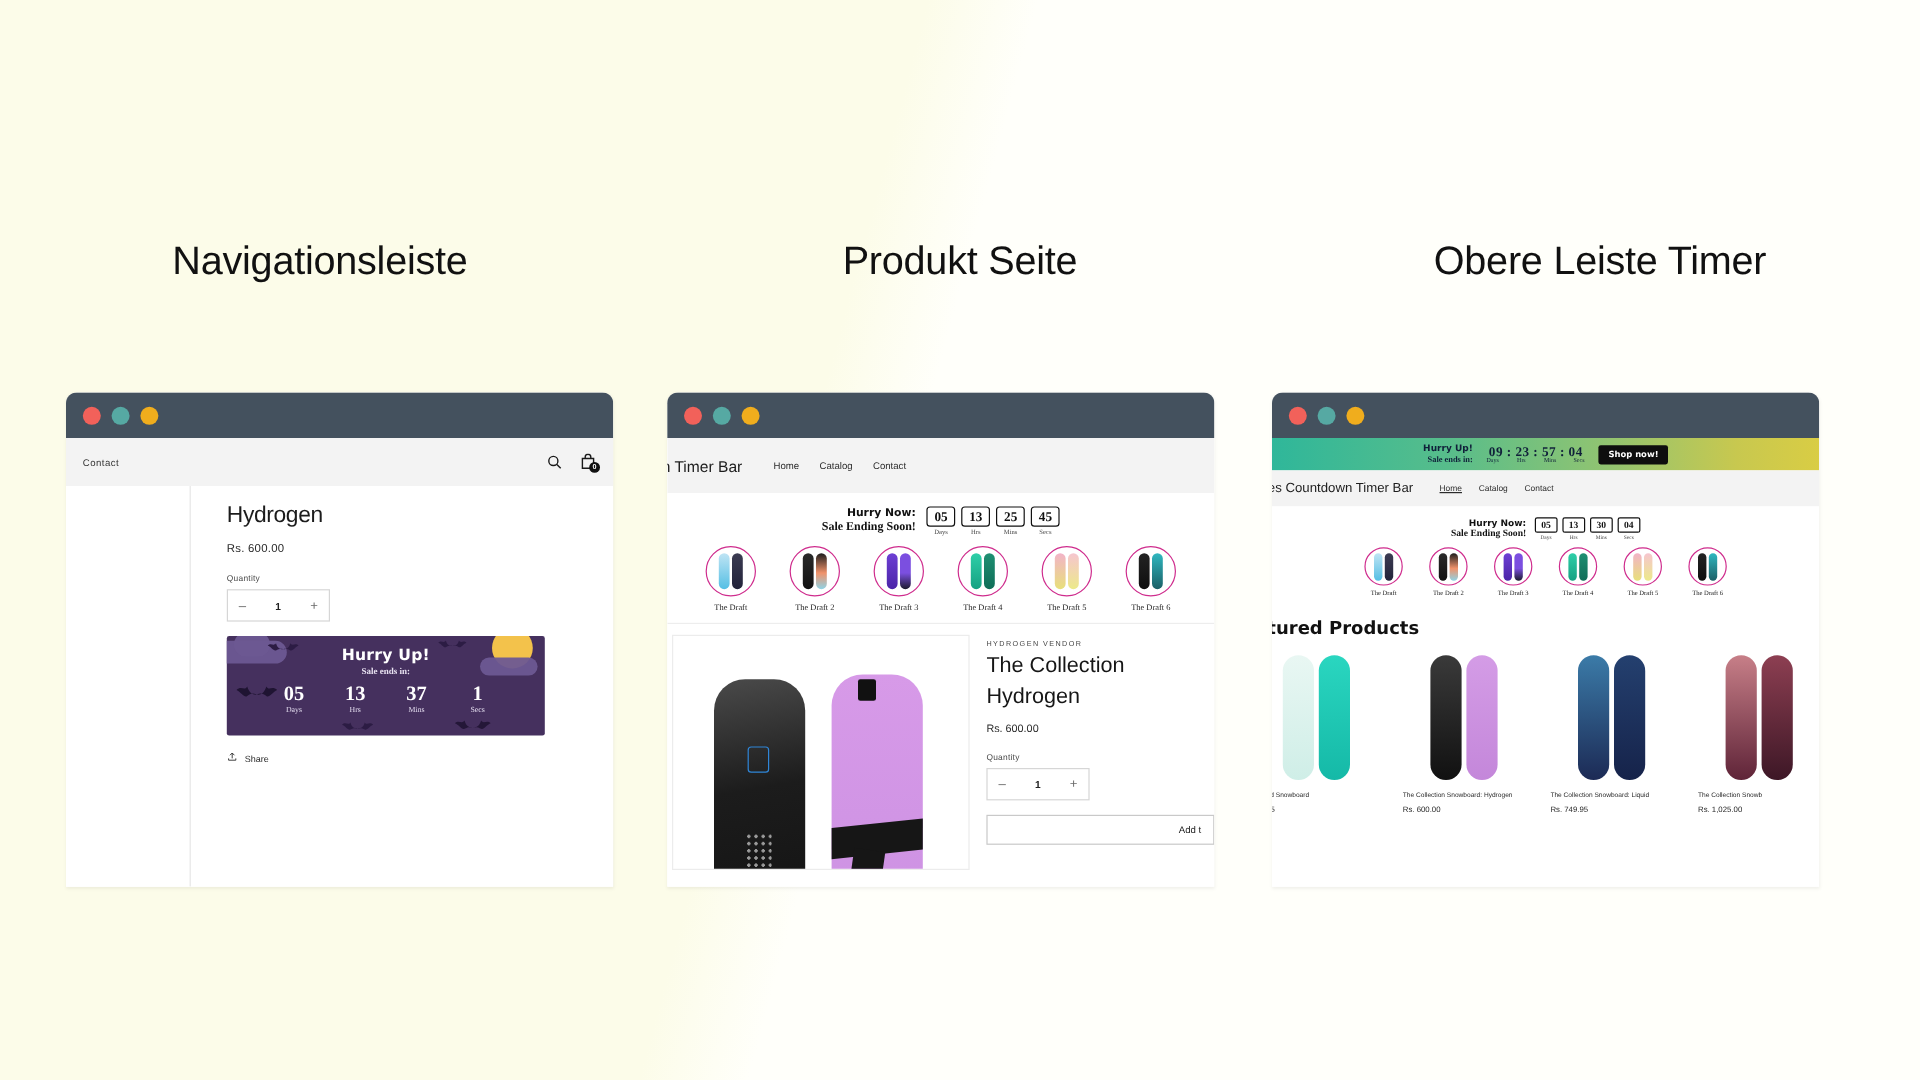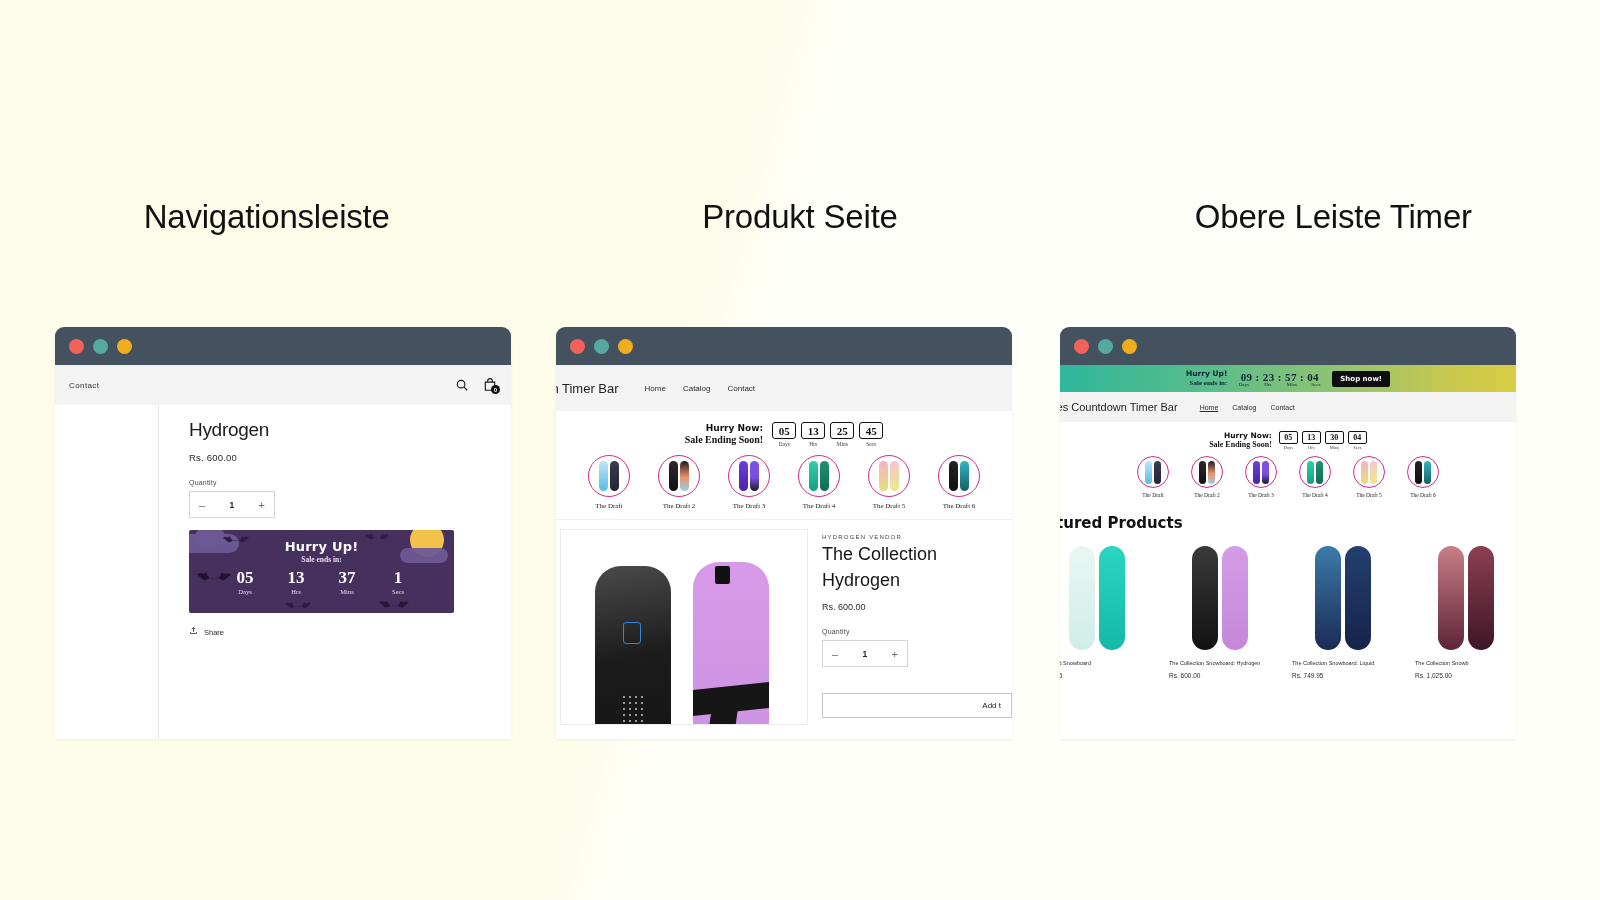--- a/index.html
+++ b/index.html
@@ -187,21 +187,21 @@
   .sb-pink .brush { position: absolute; left: 0; top: 124px; width: 100%; height: 26px;
                     background: #161616; transform: skewY(-6deg); }
   .sb-pink .brush2 { position: absolute; left: 14px; top: 146px; width: 26px; height: 70px;
                      background: #161616; transform: rotate(8deg); }
   .sb-dark .binding { position: absolute; left: 28px; top: 56px; width: 18px; height: 22px;
                       border: 1.6px solid #2f86d8; border-radius: 3px; }
   .sb-dark .dots { position: absolute; left: 26px; top: 128px; width: 22px; height: 34px;
     background-image: radial-gradient(#9a9a9a 34%, transparent 36%);
     background-size: 6px 6px; }
 
-  .addbtn-outline { margin-top: 26px; width: 190px; height: 25px; border: 1px solid #c9c9c9;
+  .addbtn-outline { margin-top: 12px; width: 190px; height: 25px; border: 1px solid #c9c9c9;
                     display: flex; align-items: center; justify-content: flex-end;
                     padding-right: 10px; font-size: 8px; color: #1a1a1a; padding-left: 12px; }
 
   
   .topbar {
     height: 27px;
     background: linear-gradient(90deg,#2fb79a 0%, #57bd8b 32%, #93c470 62%, #c8c84f 85%, #d9cd44 100%);
     display: flex; align-items: center; justify-content: center; gap: 8px;
   }
   .tb-text { text-align: right; line-height: 1.15; font-family: "Liberation Serif", serif; }

